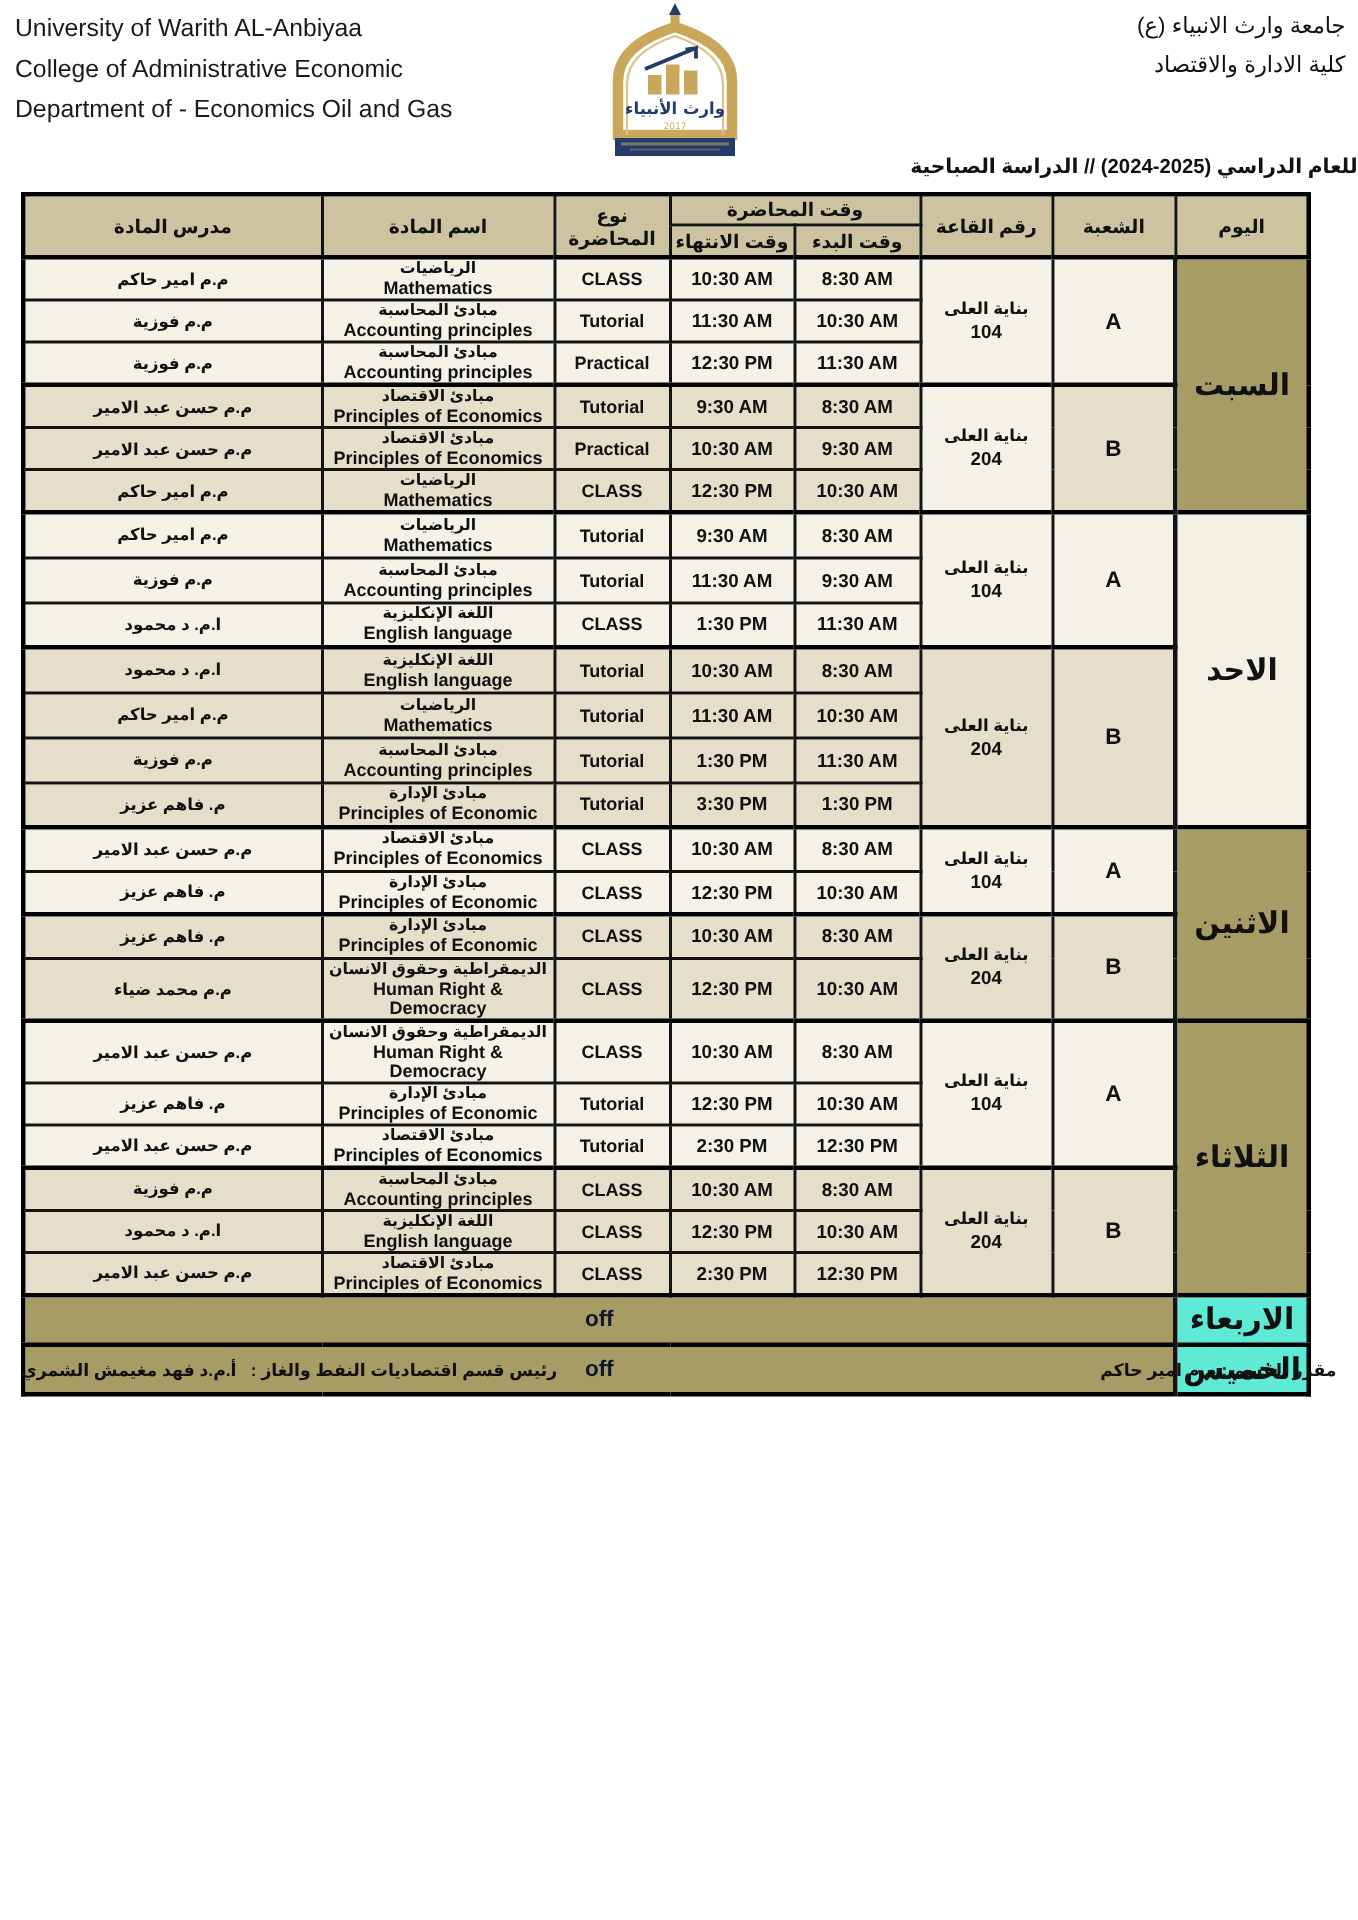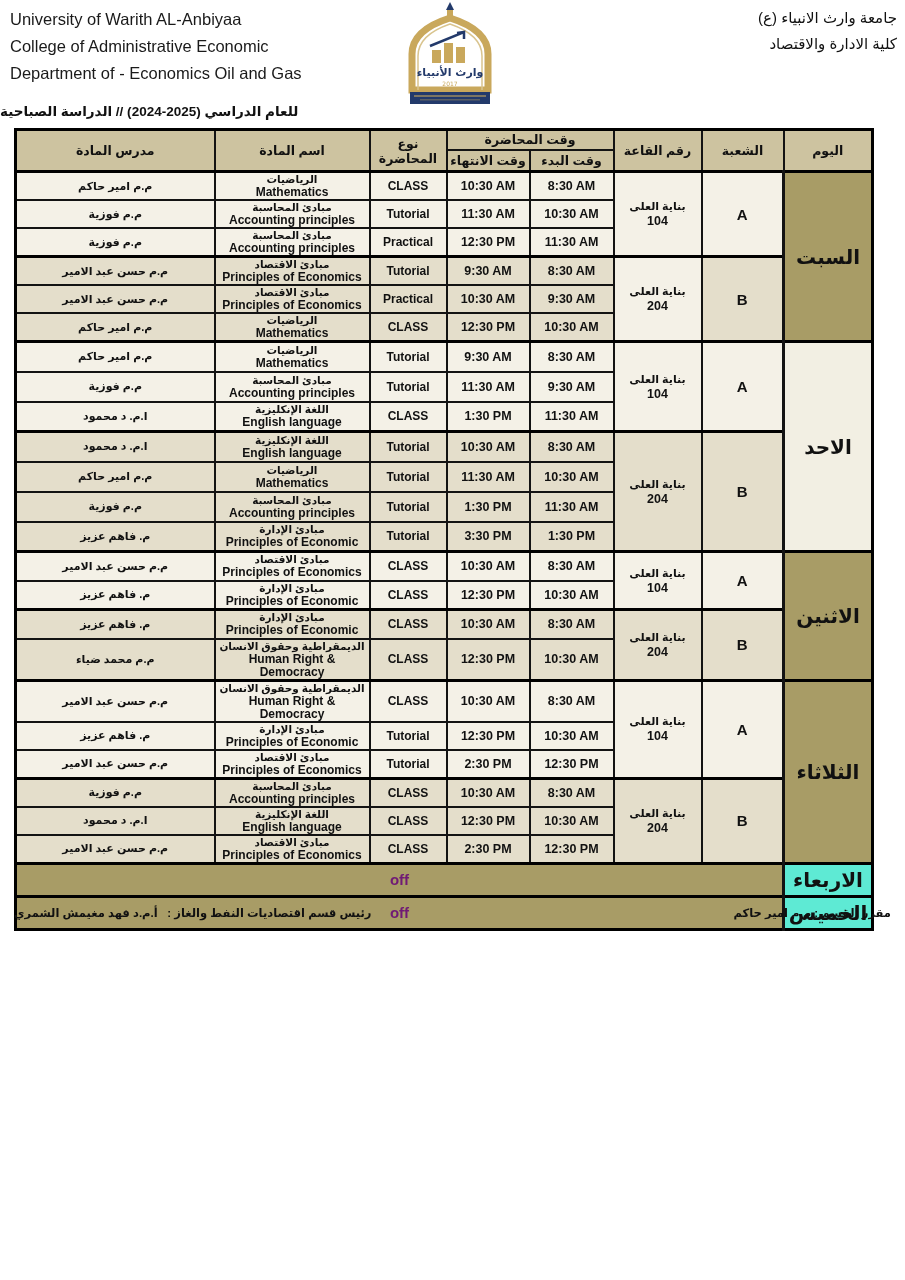--- a/index.html
+++ b/index.html
@@ -4,21 +4,21 @@
 <style>
   html,body{margin:0;padding:0;}
   body{
     width:905px;height:1280px;background:#ffffff;position:relative;
     font-family:"Liberation Sans","DejaVu Sans",sans-serif;color:#111;
   }
   
   .hdr-en{position:absolute;left:10px;top:6px;font-size:16.5px;line-height:27px;color:#1a1a1a;}
   .hdr-ar{position:absolute;right:8px;top:5px;text-align:right;direction:rtl;font-size:15px;line-height:26px;font-weight:normal;}
   .logo{position:absolute;left:400px;top:2px;width:100px;height:100px;}
-  .doc-title{position:absolute;top:103px;left:0;width:100%;text-align:left;direction:rtl;font-weight:bold;font-size:13.5px;}
+  .doc-title{position:absolute;top:103px;left:0;width:100%;text-align:right;direction:rtl;font-weight:bold;font-size:13.5px;}
   
   table.tt{
     position:absolute;left:14px;top:128px;width:857px;direction:rtl;
     border-collapse:collapse;table-layout:fixed;border:3px solid #000;
   }
   .tt th,.tt td{border:2px solid #131313;padding:0 2px;text-align:center;vertical-align:middle;overflow:hidden;}
   .tt thead th{background:#cdc3a0;font-weight:bold;font-size:12.5px;direction:rtl;}
   .tt thead tr.h1{height:20px;}
   .tt thead tr.h2{height:22px;}
   tr.data-row{height:28px;}
@@ -35,21 +35,21 @@
   .time-cell{font-weight:bold;font-size:12.5px;direction:ltr;}
   .type-cell{font-weight:bold;font-size:12px;direction:ltr;margin-left:36px;}
   .subject-cell{line-height:13px;}
   .subject-ar{font-weight:bold;font-size:10.5px;direction:rtl;}
   .subject-en{font-weight:bold;font-size:12px;direction:ltr;}
   .teacher-cell{font-weight:bold;font-size:11px;direction:rtl;}
   tr.group-start td{border-top:3px solid #000;}
   tr.day-start td{border-top:3.5px solid #000;}
   tr.off-row{height:33px;}
   .off-day-cell{background:#5eead4;font-weight:bold;font-size:20px;border-left-width:3px !important;}
-  .off-label-cell{background:#a89c66;font-weight:bold;font-size:15px;color:#701a75;}
+  .off-label-cell{background:#a89c66;font-weight:bold;font-size:15px;color:#0f172a;}
   
   .page-footer{
     position:absolute;left:14px;top:906px;width:877px;direction:rtl;
     display:flex;justify-content:space-between;font-weight:bold;font-size:11.5px;
   }
   .page-footer .sig{direction:rtl;white-space:pre;}
 </style>
 </head>
 <body>
 

